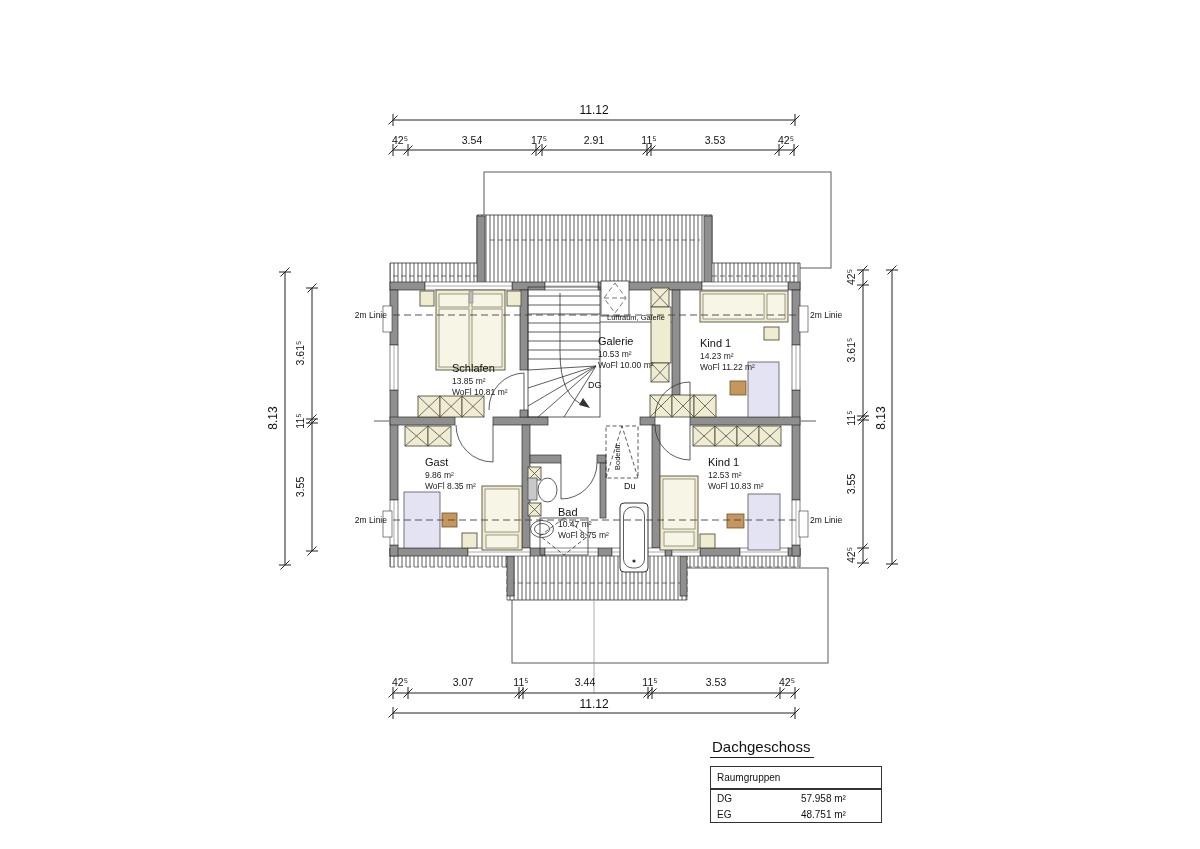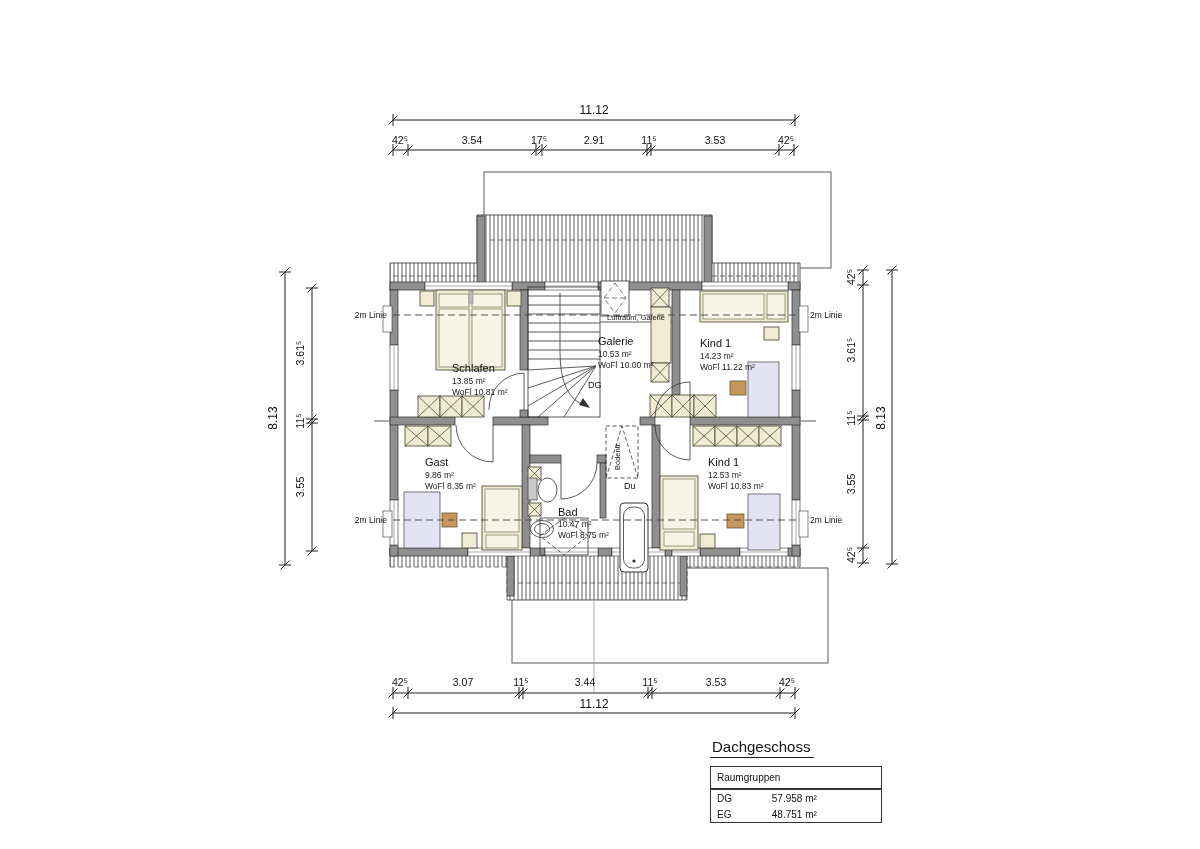--- a/index.html
+++ b/index.html
@@ -32,21 +32,21 @@
   .t7{font-size:7.5px;}
   .roomname{font-size:11px;}
   .roomarea{font-size:8.5px;fill:#222;}
   
   .titleblock{position:absolute;left:710px;top:738px;width:176px;}
   .tb-title{display:inline-block;font-size:15px;color:#111;border-bottom:1.2px solid #222;
     padding:0 4px 2px 2px;margin-bottom:8px;}
   .tb-table{border-collapse:collapse;width:172px;border:1.2px solid #333;font-size:10px;color:#111;}
   .tb-table th{font-weight:normal;text-align:left;padding:5px 6px;border-bottom:2px solid #333;}
   .tb-table td{padding:2.5px 6px;}
-  .tb-table td.num{text-align:left;}
+  .tb-table td.num{text-align:center;}
 </style>
 </head>
 <body>
 
 <div id="stage">
 <svg width="1200" height="849" viewBox="0 0 1200 849">
   <defs>
     <pattern id="hatch" width="4" height="8" patternUnits="userSpaceOnUse">
       <rect width="4" height="8" fill="#ffffff"></rect>
       <line x1="2" y1="0" x2="2" y2="8" stroke="#4a4a4a" stroke-width="0.9"></line>

